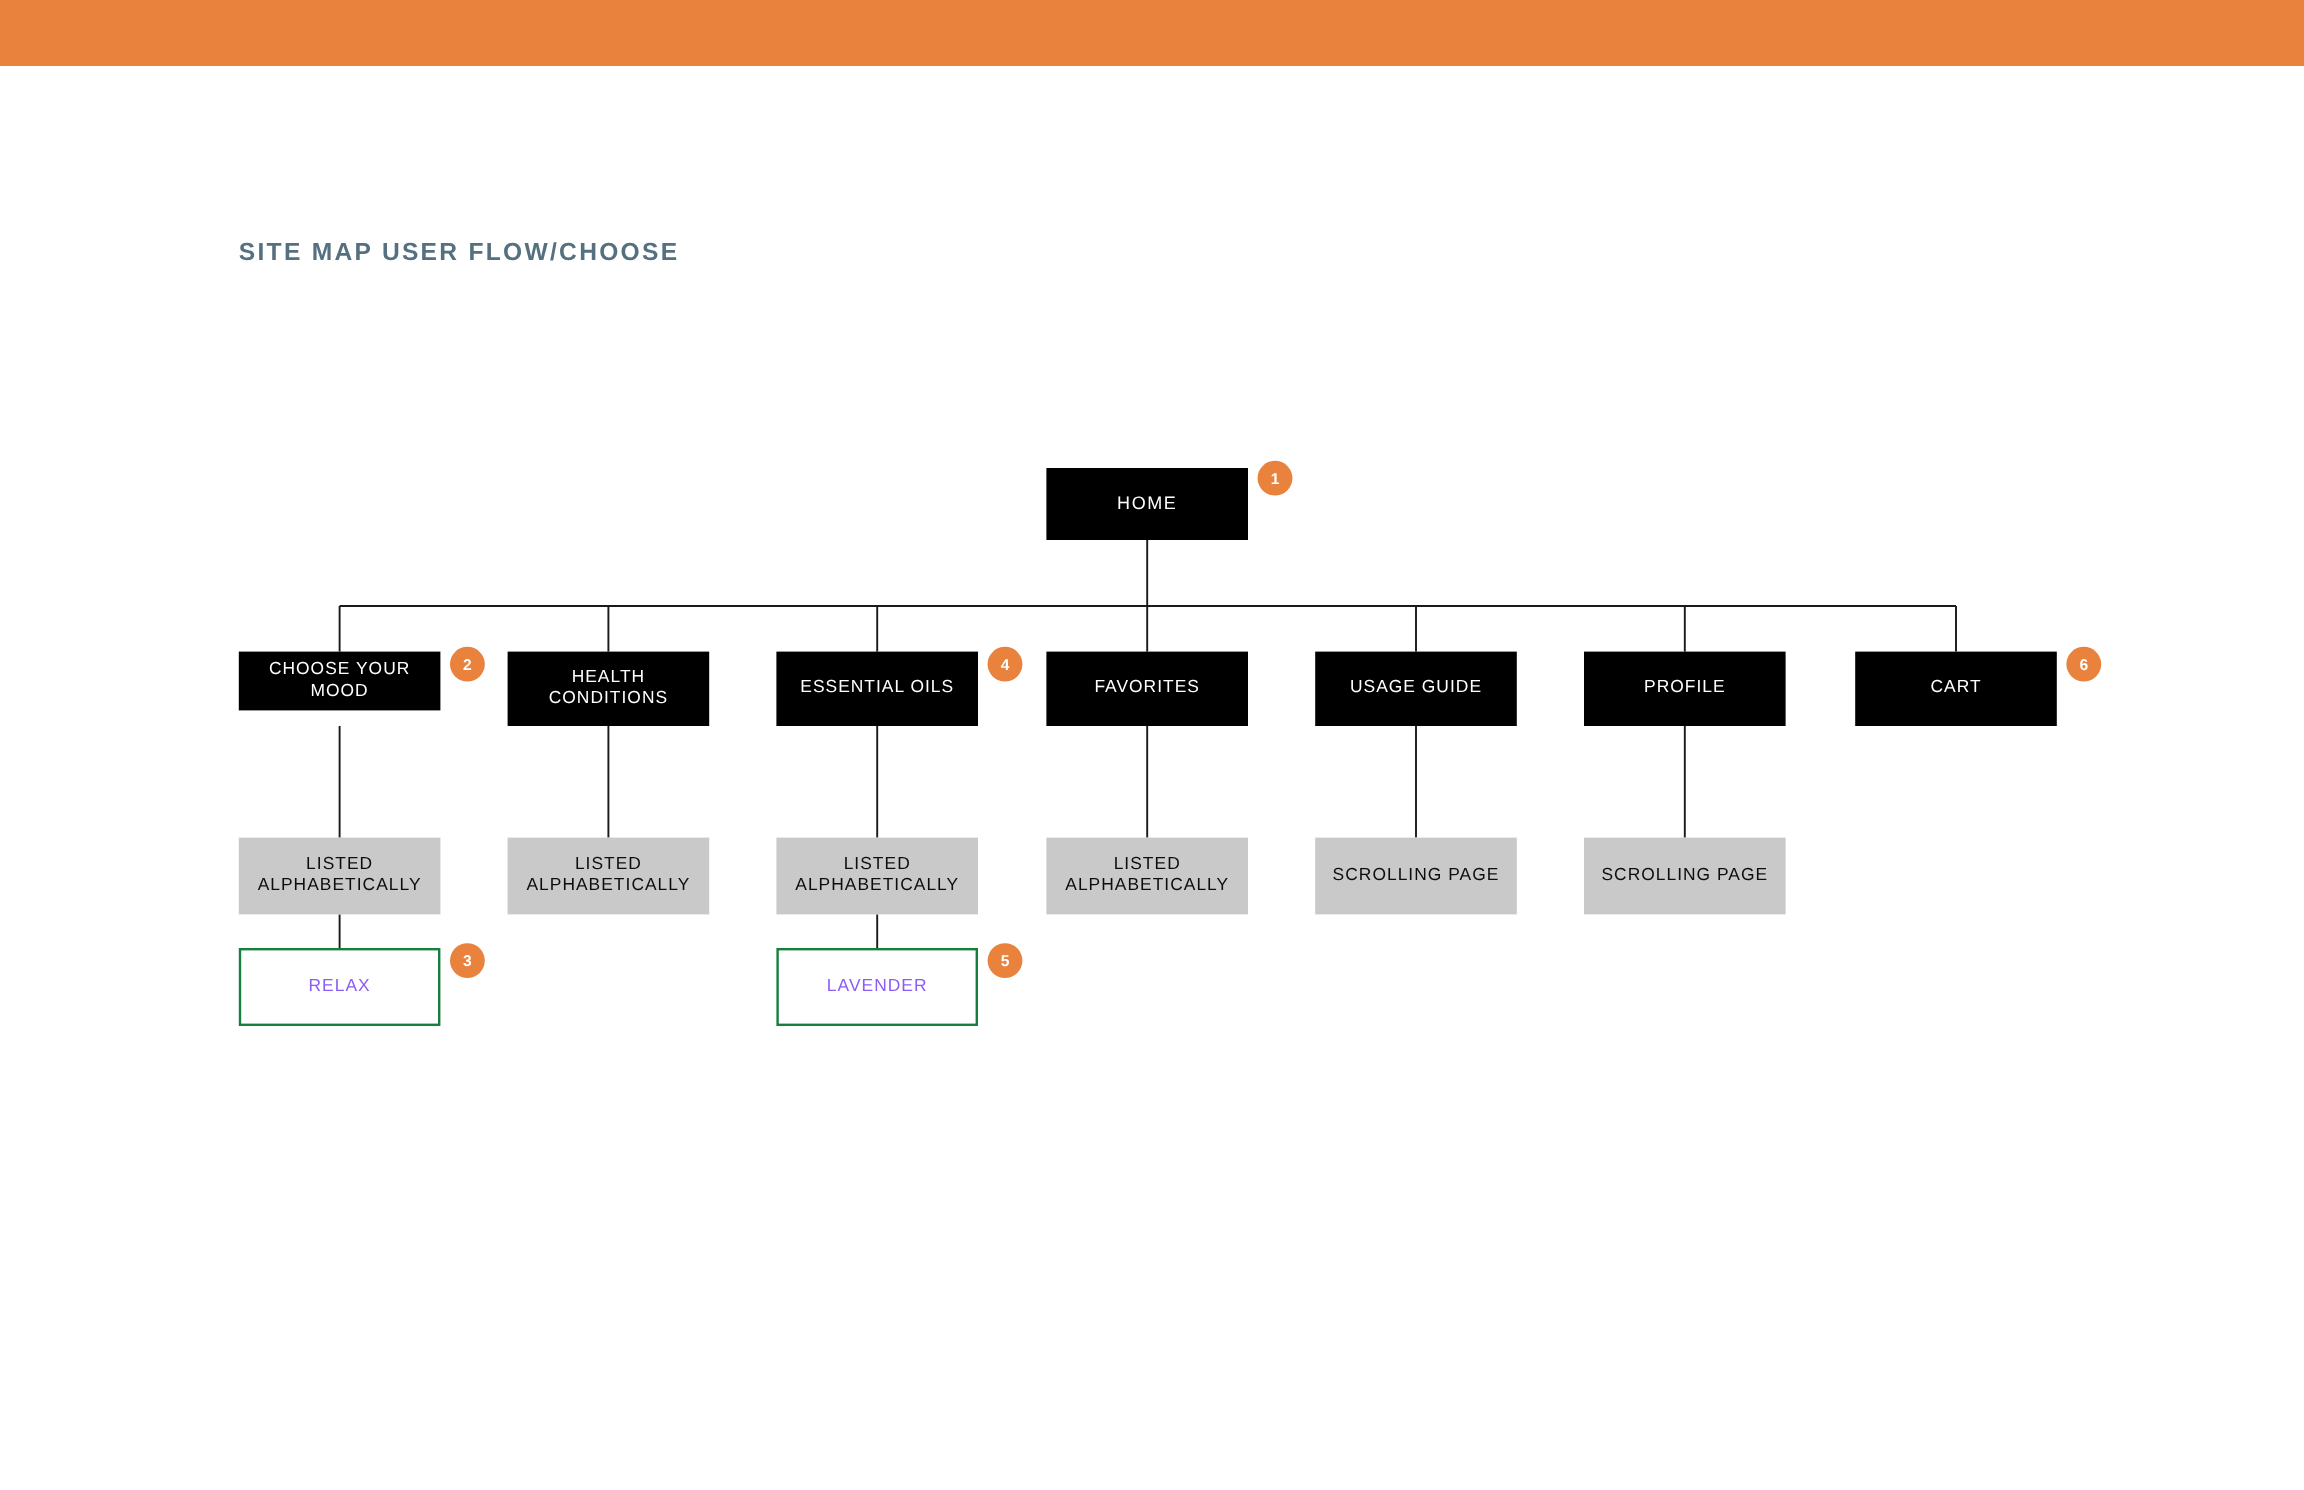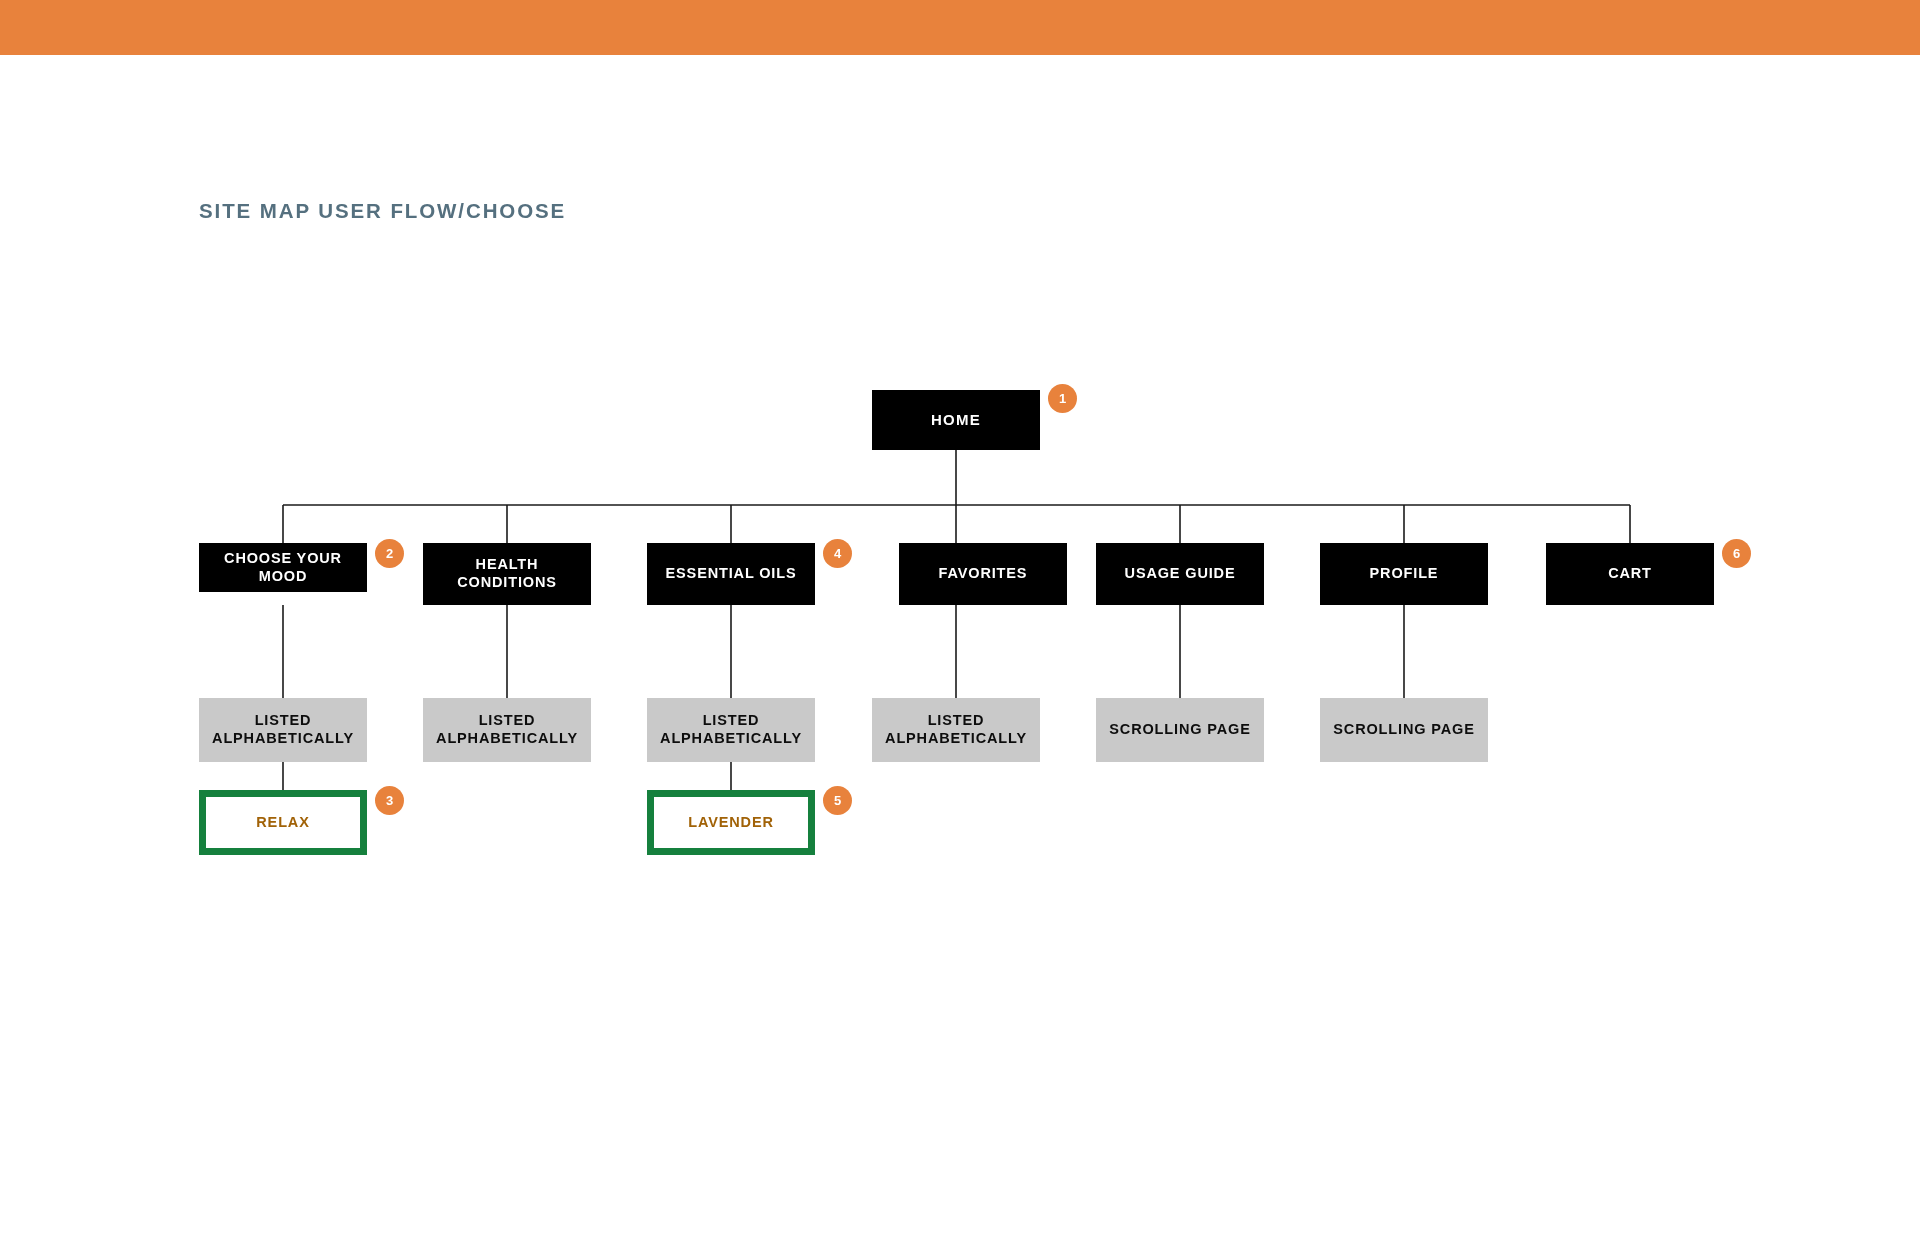--- a/index.html
+++ b/index.html
@@ -61,42 +61,42 @@
     pointer-events: none;
   }
 
   
   .node {
     position: absolute;
     display: flex;
     align-items: center;
     justify-content: center;
     text-align: center;
-    font-weight: bold;
+    font-weight: normal;
     letter-spacing: 0.85px;
     line-height: 1.24;
     z-index: 3;
   }
 
   .node-black {
     background: #000000;
     color: #ffffff;
     font-size: 14.5px;
   }
 
   .node-gray {
     background: #c9c9c9;
     color: #0d0d0d;
     font-size: 14.5px;
   }
 
   .node-white {
     background: #ffffff;
-    color: #a16207;
-    border: 7px solid #15803d;
+    color: #8b5cf6;
+    border: 2px solid #15803d;
     font-size: 14.5px;
   }
 
   .node-home {
     font-size: 15px;
     letter-spacing: 1.3px;
   }
 
   .node-label {
     display: block;
@@ -158,21 +158,21 @@
         <span class="node-label">CHOOSE YOUR MOOD</span>
       </div>
       <div class="badge" style="left: 375px; top: 539px;">2</div>
       <div class="node node-black" style="left: 423px; top: 543px; width: 168px; height: 62px; justify-content: flex-end;">
         <span class="node-label">HEALTH CONDITIONS</span>
       </div>
       <div class="node node-black" style="left: 647px; top: 543px; width: 168px; height: 62px;">
         <span class="node-label">ESSENTIAL OILS</span>
       </div>
       <div class="badge" style="left: 823px; top: 539px;">4</div>
-      <div class="node node-black" style="left: 872px; top: 543px; width: 168px; height: 62px; margin-left: 27px;">
+      <div class="node node-black" style="left: 872px; top: 543px; width: 168px; height: 62px;">
         <span class="node-label">FAVORITES</span>
       </div>
       <div class="node node-black" style="left: 1096px; top: 543px; width: 168px; height: 62px;">
         <span class="node-label">USAGE GUIDE</span>
       </div>
       <div class="node node-black" style="left: 1320px; top: 543px; width: 168px; height: 62px;">
         <span class="node-label">PROFILE</span>
       </div>
       <div class="node node-black" style="left: 1546px; top: 543px; width: 168px; height: 62px;">
         <span class="node-label">CART</span>

